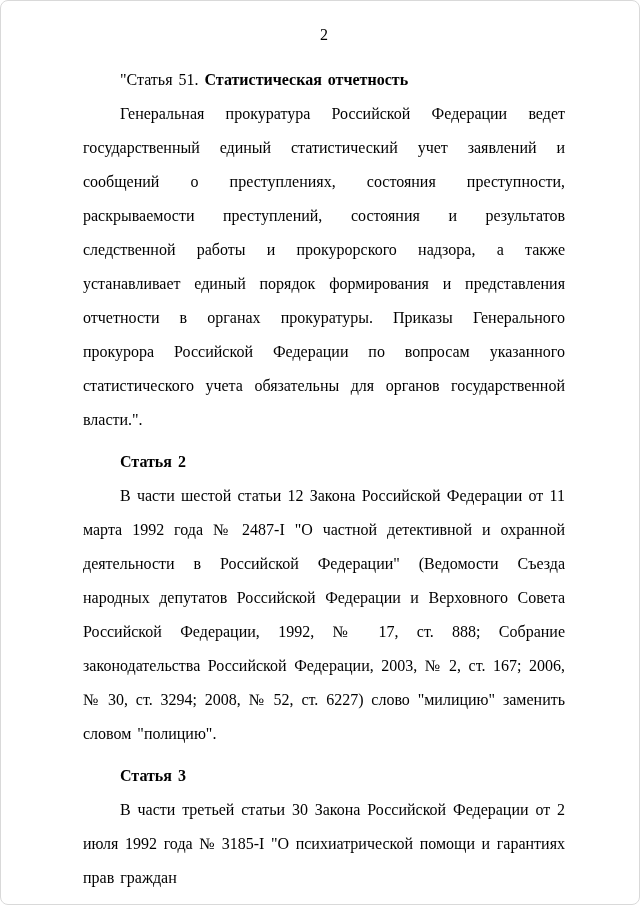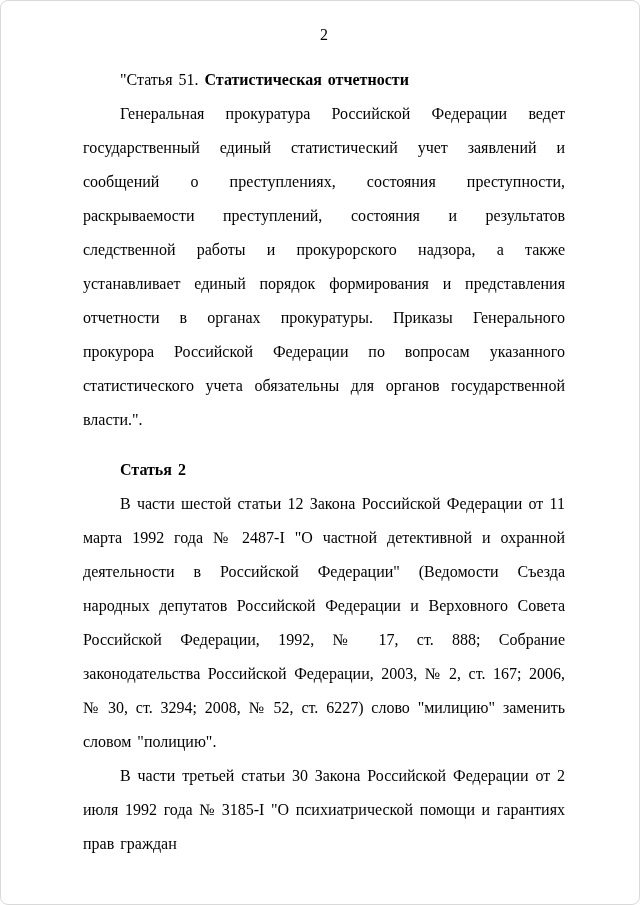--- a/index.html
+++ b/index.html
@@ -29,31 +29,32 @@
   .doc-body p {
     margin: 0;
     line-height: 34px;
     text-align: justify;
     text-indent: 37px;
     word-spacing: 2px;
   }
   .doc-body p.heading {
     font-weight: bold;
     text-align: left;
-    margin-top: 16px;
+    margin-top: 8px;
   }
   .doc-body .bold {
     font-weight: bold;
   }
 </style>
 </head>
 <body>
 
 <div class="page">
   <div class="page-number">2</div>
   <div class="doc-body">
-      <p><span>"Статья 51. </span><span class="bold">Статистическая отчетности</span></p>
+      <p><span>"Статья 51. </span><span class="bold">Статистическая отчетность</span></p>
       <p><span>Генеральная прокуратура Российской Федерации ведет государственный единый статистический учет заявлений и сообщений о преступлениях, состояния преступности, раскрываемости преступлений, состояния и результатов следственной работы и прокурорского надзора, а также устанавливает единый порядок формирования и представления отчетности в органах прокуратуры. Приказы Генерального прокурора Российской Федерации по вопросам указанного статистического учета обязательны для органов государственной власти.".</span></p>
       <p class="heading"><span class="bold">Статья 2</span></p>
       <p><span>В части шестой статьи 12 Закона Российской Федерации от 11 марта 1992 года № 2487-I "О частной детективной и охранной деятельности в Российской Федерации" (Ведомости Съезда народных депутатов Российской Федерации и Верховного Совета Российской Федерации, 1992, № 17, ст. 888; Собрание законодательства Российской Федерации, 2003, № 2, ст. 167; 2006, № 30, ст. 3294; 2008, № 52, ст. 6227) слово "милицию" заменить словом "полицию".</span></p>
+      <p class="heading"><span class="bold">Статья 3</span></p>
       <p><span>В части третьей статьи 30 Закона Российской Федерации от 2 июля 1992 года № 3185-I "О психиатрической помощи и гарантиях прав граждан</span></p>
     </div>
 </div>
 
 </body></html>

